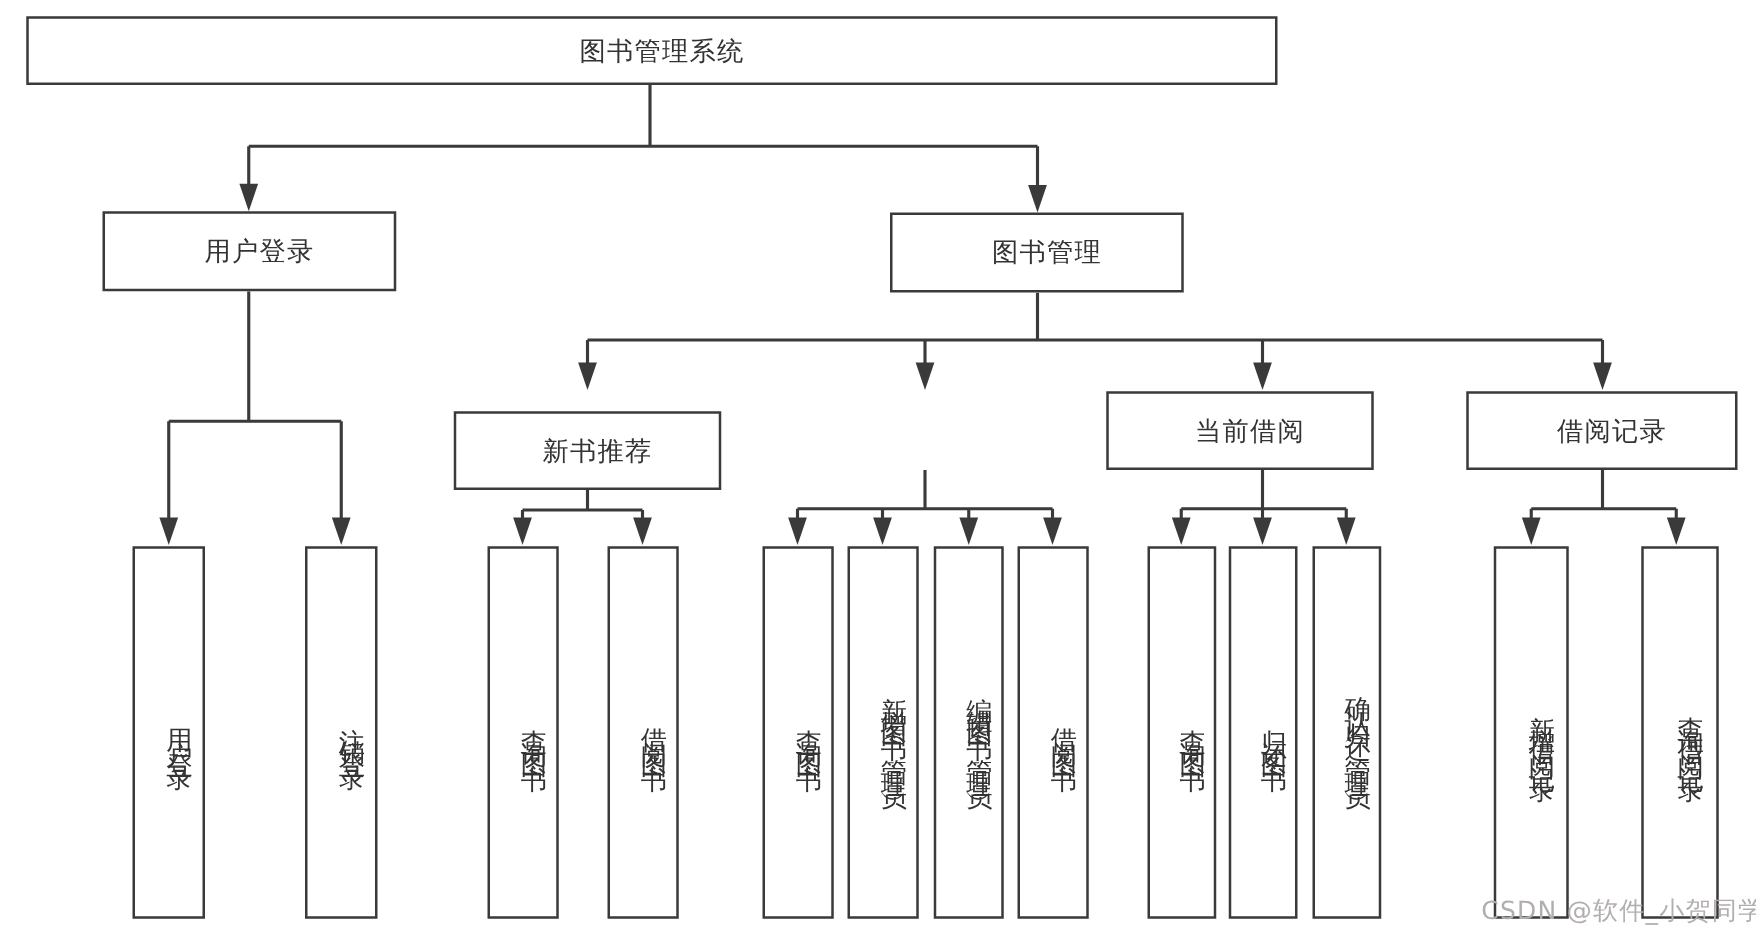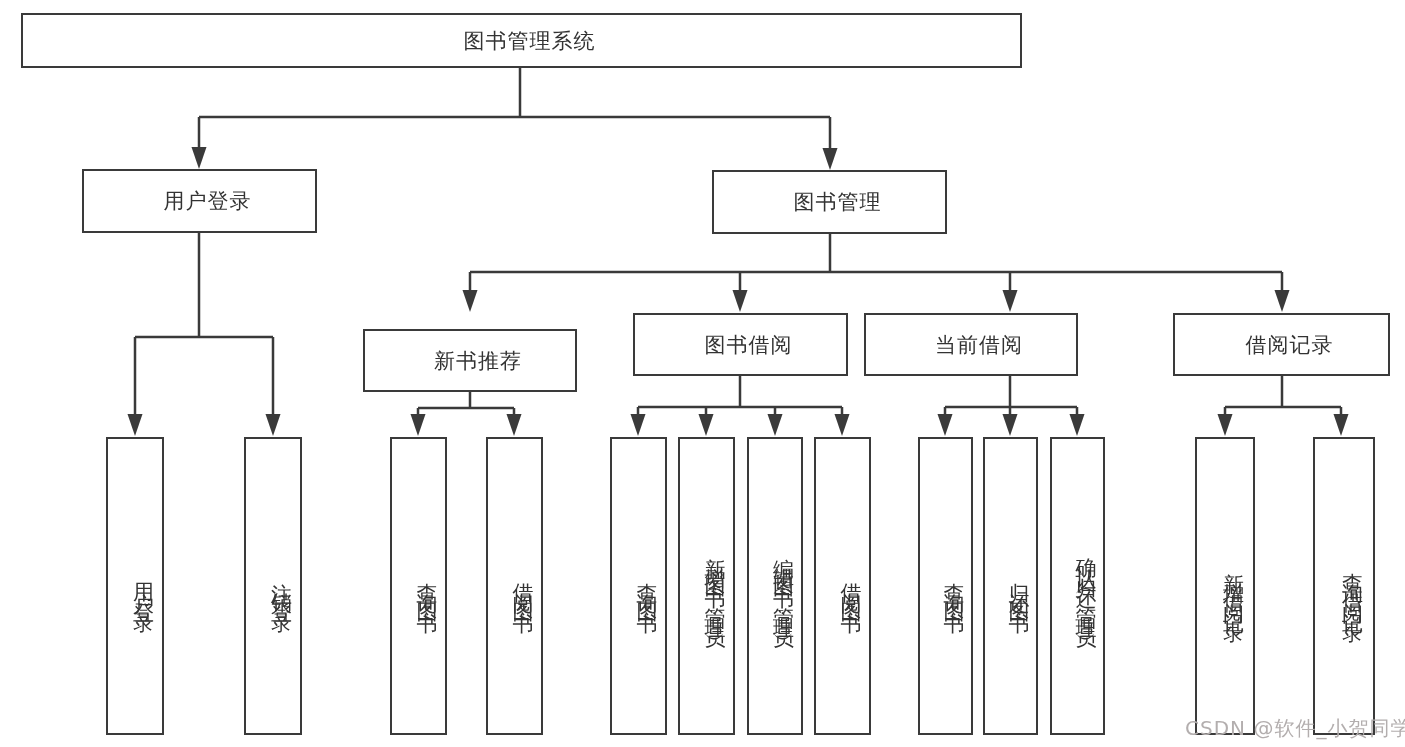--- a/index.html
+++ b/index.html
@@ -94,24 +94,21 @@
   <div class="node hbox" style="left:82px;top:169px;width:235px;height:64px;">
     <span>用户登录</span>
   </div>
   <div class="node hbox" style="left:712px;top:170px;width:235px;height:64px;">
     <span>图书管理</span>
   </div>
 
   <div class="node hbox" style="left:363px;top:329px;width:214px;height:63px;">
     <span>新书推荐</span>
   </div>
-  <div class="node hbox" style="left:633px;top:313px;width:215px;height:63px;">
-    <span>图书借阅</span>
-  </div>
-  <div class="node hbox" style="left:864px;top:313px;width:214px;height:63px;">
+  <div class="node hbox" style="left:885px;top:313px;width:214px;height:63px;">
     <span>当前借阅</span>
   </div>
   <div class="node hbox" style="left:1173px;top:313px;width:217px;height:63px;">
     <span>借阅记录</span>
   </div>
 
   <div class="node vbox" style="left:106px;top:437px;width:58px;height:298px;">
     <span class="vtext">用户登录</span>
   </div>
   <div class="node vbox" style="left:244px;top:437px;width:58px;height:298px;">

